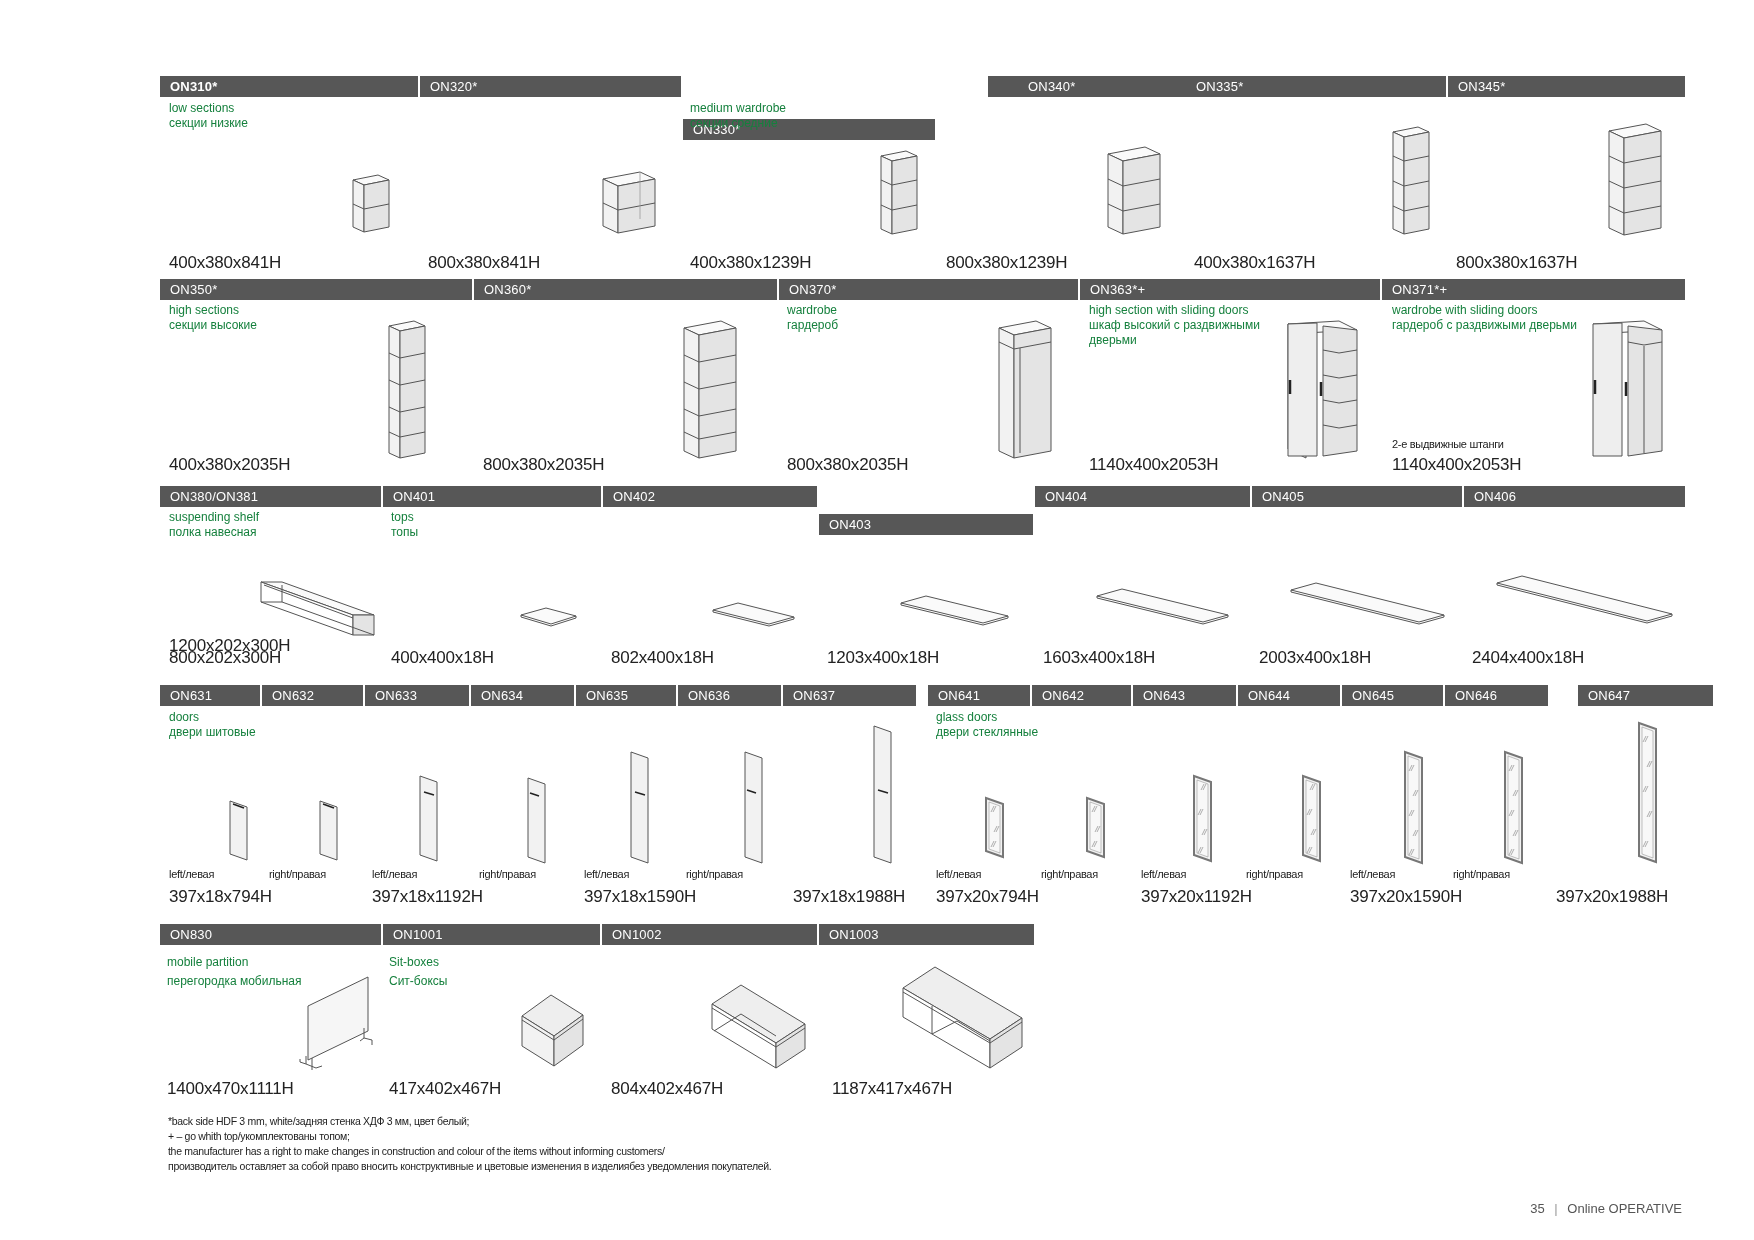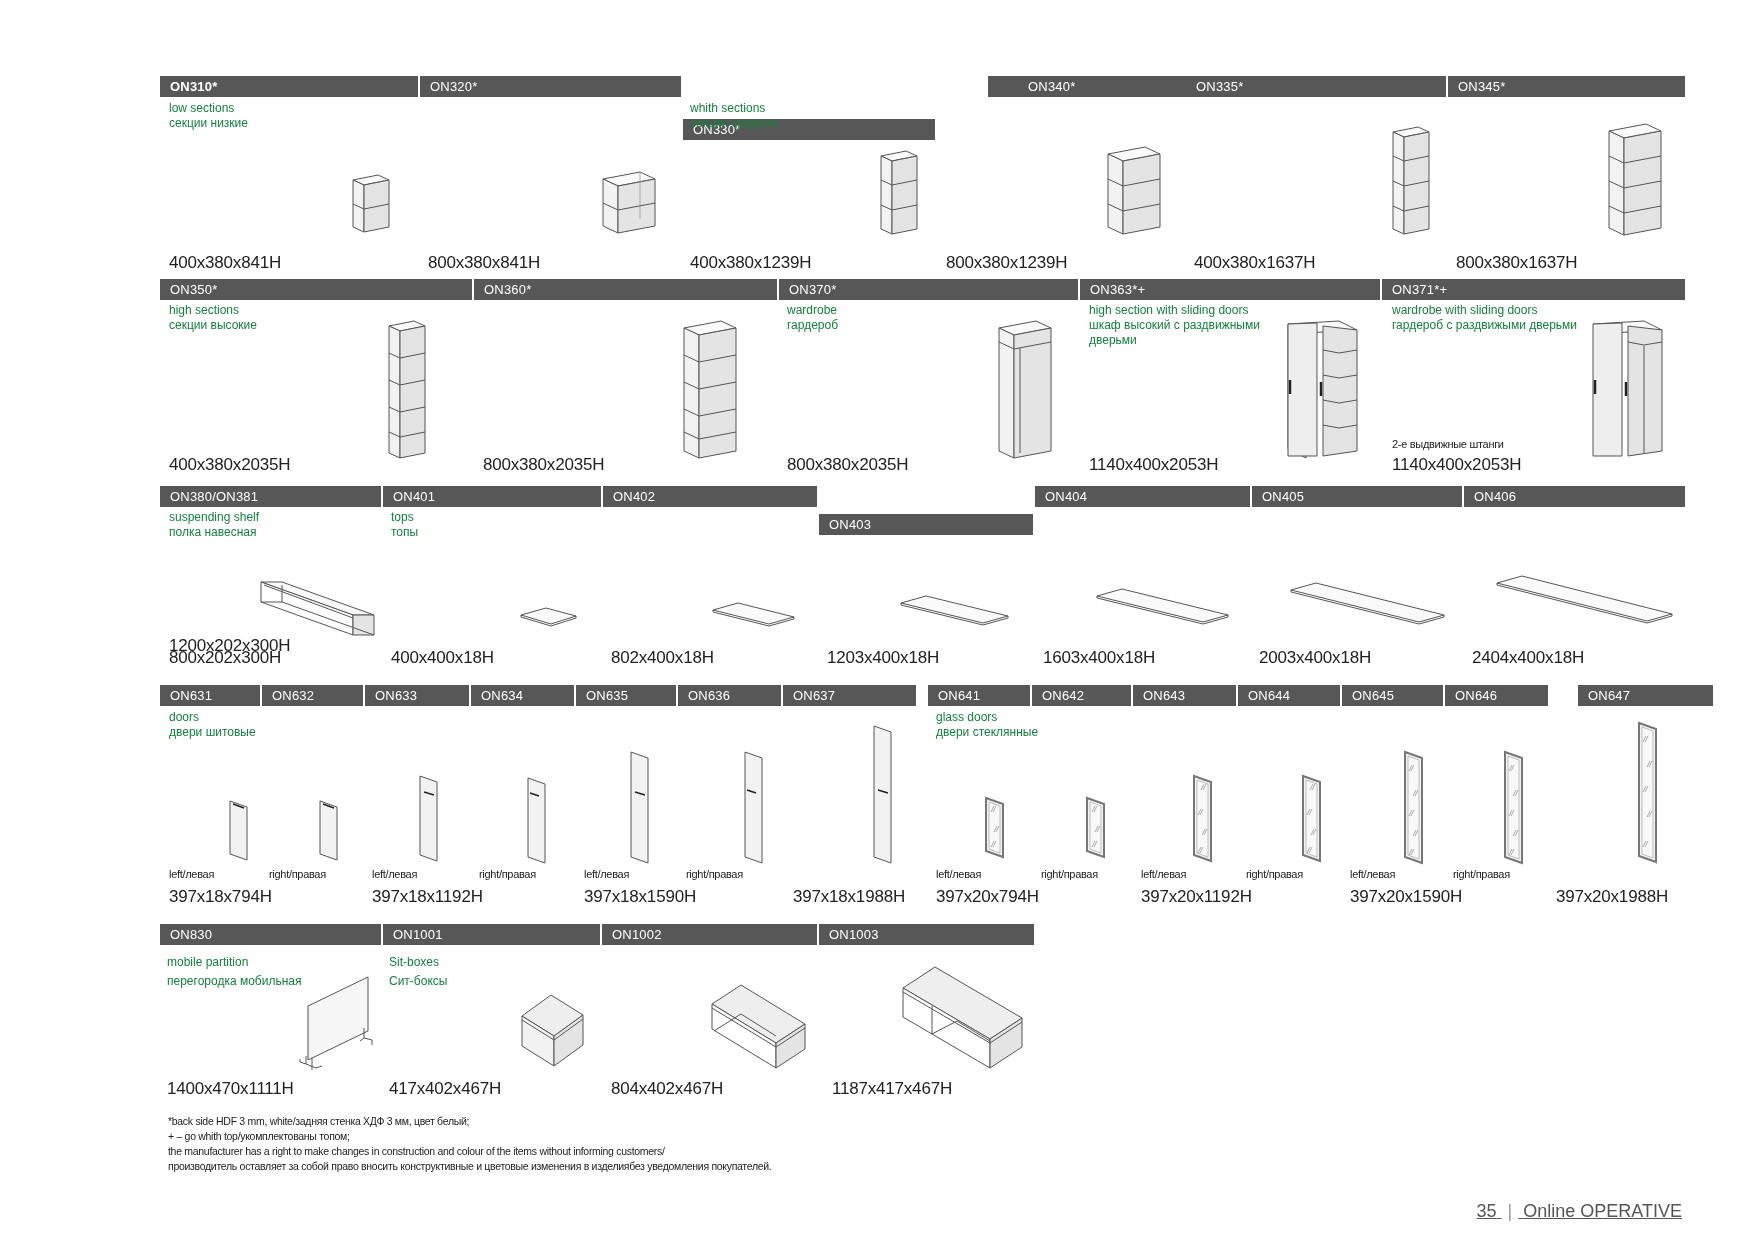--- a/index.html
+++ b/index.html
@@ -2,21 +2,21 @@
 <html><head>
 <meta charset="utf-8">
 <style>
   html,body{margin:0;padding:0;background:#fff;}
   body{width:1754px;height:1240px;position:relative;overflow:hidden;font-family:"Liberation Sans",sans-serif;color:#222;}
   .hdr{position:absolute;height:21px;background:#575757;color:#fff;font-size:13px;line-height:21px;padding-left:10px;box-sizing:border-box;white-space:nowrap;letter-spacing:0.2px;}
   .desc{position:absolute;font-size:12px;line-height:15px;color:#15803d;white-space:nowrap;}
   .dim{position:absolute;font-size:17px;color:#222;white-space:nowrap;letter-spacing:-0.2px;}
   .side{position:absolute;font-size:11px;color:#222;white-space:nowrap;letter-spacing:-0.3px;}
   .fn{position:absolute;left:168px;font-size:10.5px;line-height:15px;color:#222;white-space:nowrap;letter-spacing:-0.3px;}
-  .page{position:absolute;right:72px;top:1201px;font-size:18px;color:#555;white-space:nowrap;text-decoration:underline;}
+  .page{position:absolute;right:72px;top:1201px;font-size:13px;color:#555;white-space:nowrap;}
   svg{position:absolute;overflow:visible;}
   svg .f{fill:#f2f2f2;stroke:#555;stroke-width:1;}
   svg .s{fill:#e4e4e4;stroke:#555;stroke-width:1;}
   svg .t{fill:#fafafa;stroke:#555;stroke-width:1;}
   svg .l{fill:none;stroke:#555;stroke-width:1;}
   svg .h{fill:none;stroke:#222;stroke-width:2.5;}
   svg .g{fill:none;stroke:#999;stroke-width:0.8;}
 </style>
 </head>
 <body>
@@ -27,21 +27,21 @@
   <div class="hdr" style="left:683px;top:76px;width:252px;margin-top:43px;">ON330*</div>
   <div class="hdr" style="left:988px;top:76px;width:247px;padding-left:40px;">ON340*</div>
   <div class="hdr" style="left:1186px;top:76px;width:260px;">ON335*</div>
   <div class="hdr" style="left:1448px;top:76px;width:237px;">ON345*</div>
 
   <div class="desc" style="left:169px;top:101px;">
     <div>low sections</div>
     <div>секции низкие</div>
   </div>
   <div class="desc" style="left:690px;top:101px;">
-    <div>whith sections</div>
+    <div>medium wardrobe</div>
     <div>секции средние</div>
   </div>
 
   <svg style="left:352px;top:174px;" width="40" height="60">
     <polygon class="t" points="1,6 26,1 37,6 12,11"></polygon>
     <polygon class="f" points="1,6 12,11 12,58 1,53"></polygon>
     <polygon class="s" points="12,11 37,6 37,53 12,58"></polygon>
     <polyline class="l" points="1,30 12,35 37,30"></polyline>
   </svg>
 

